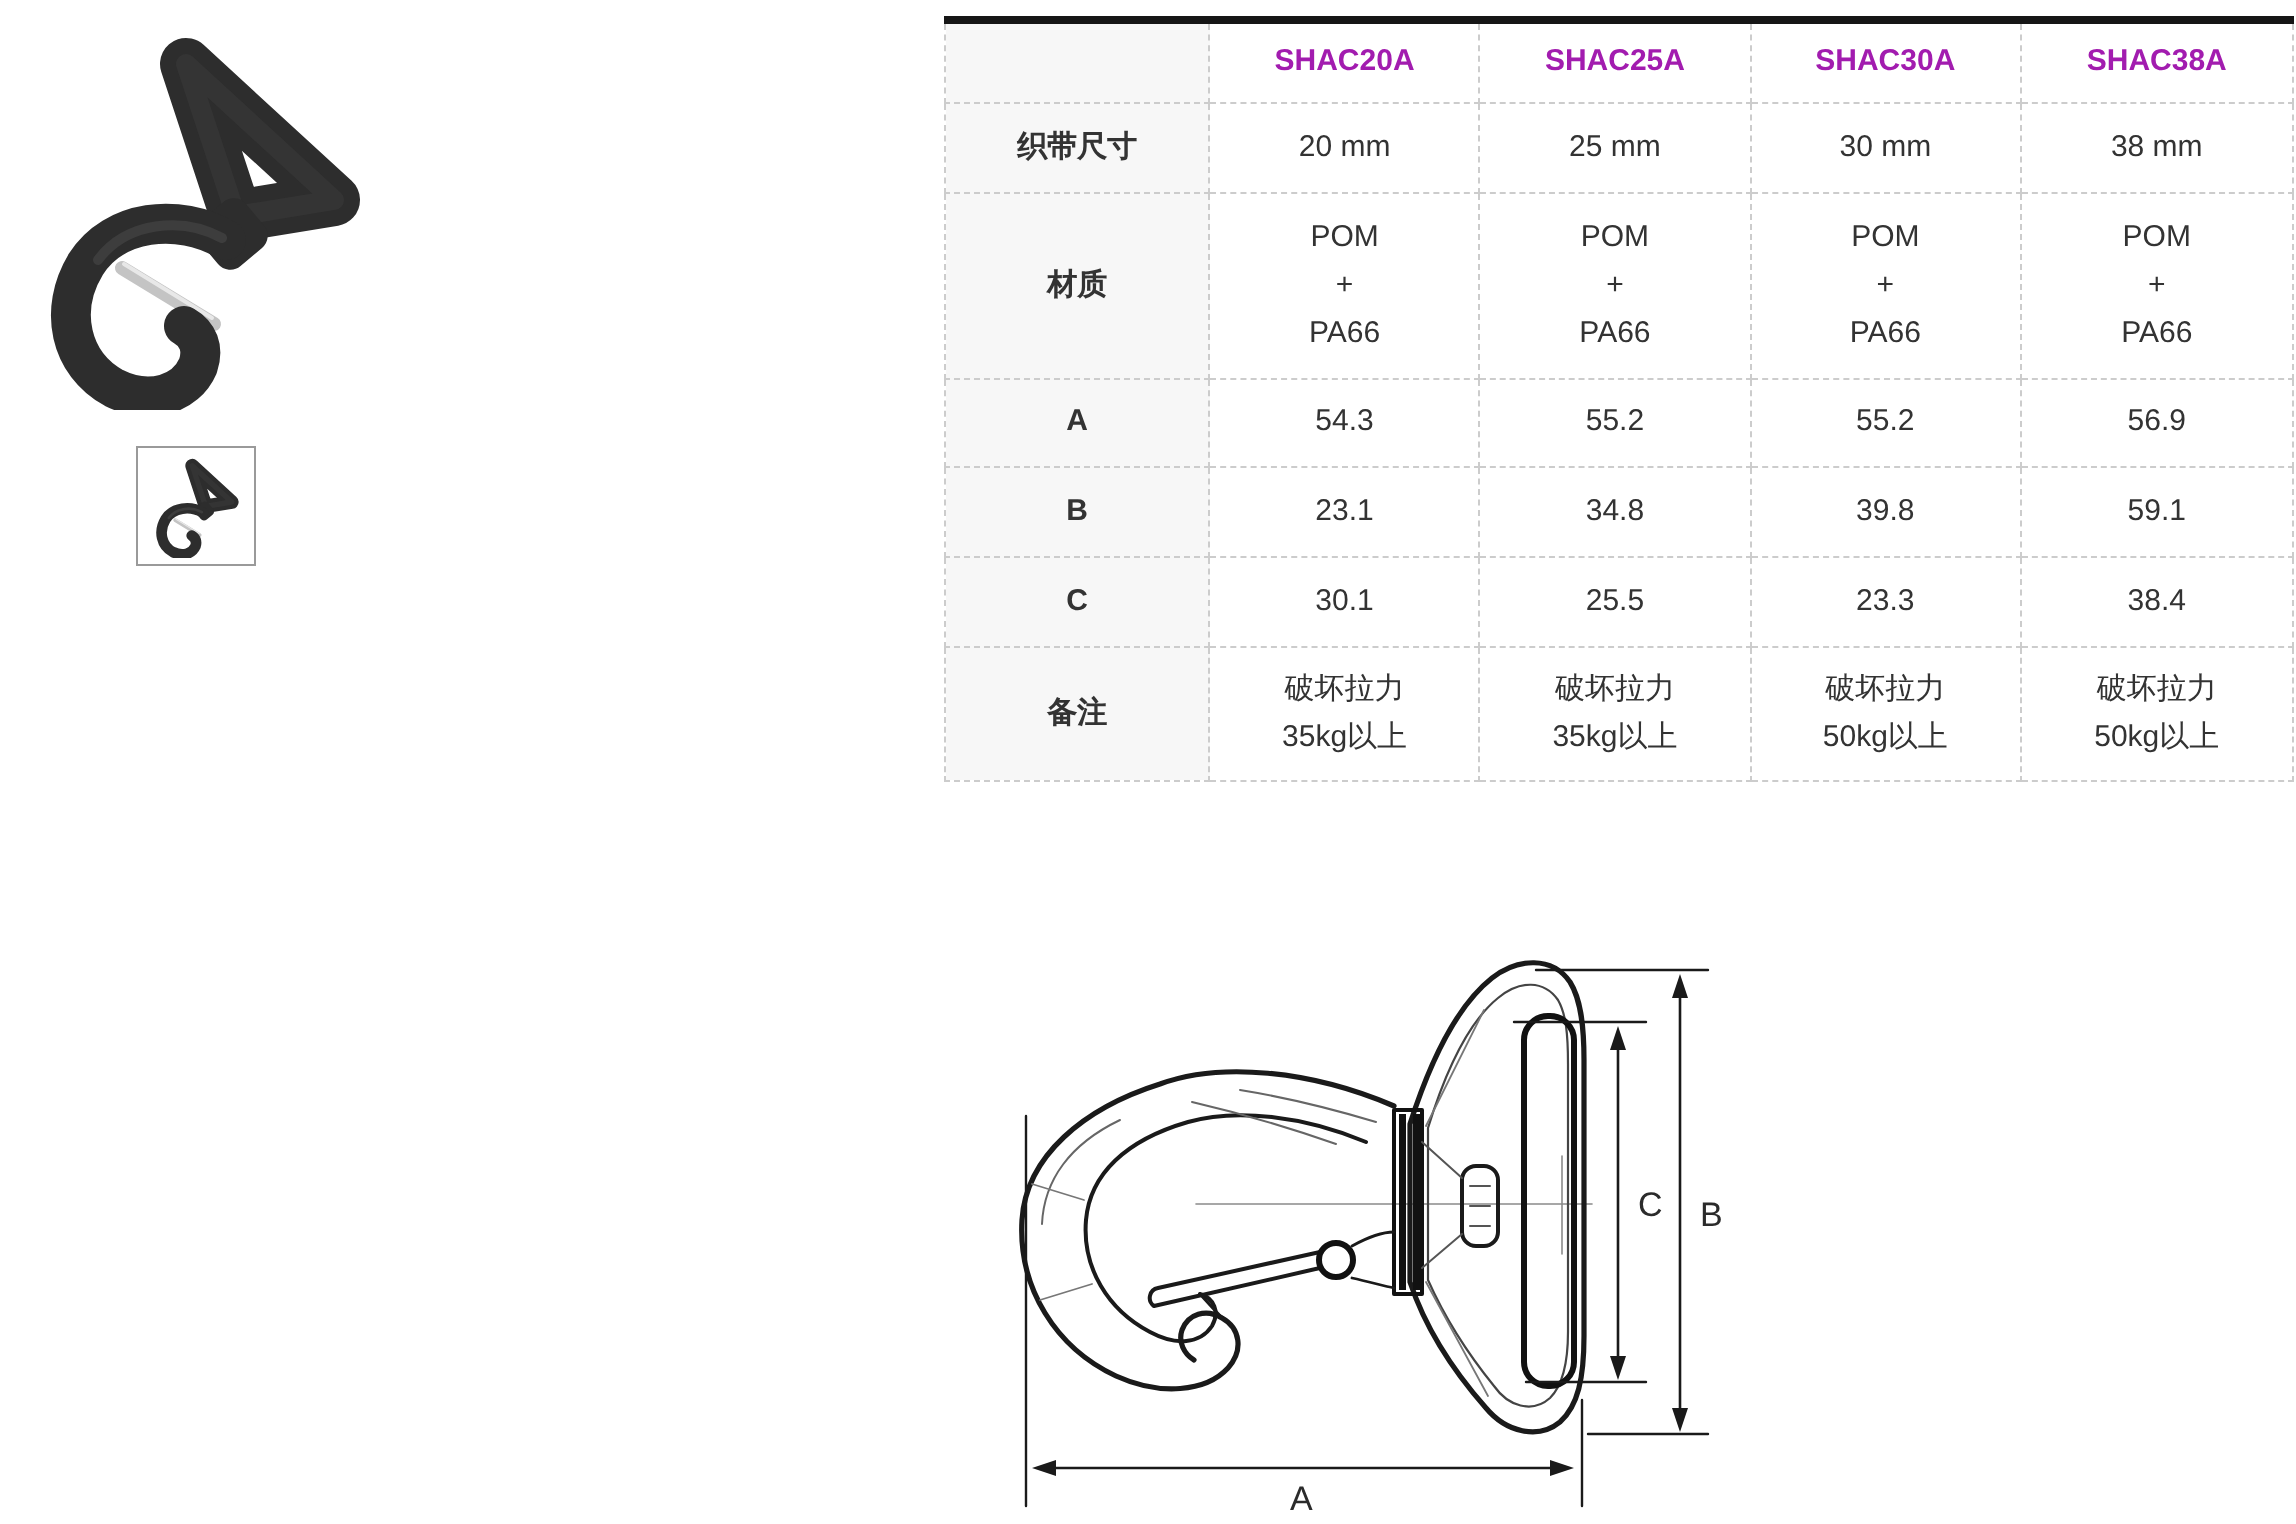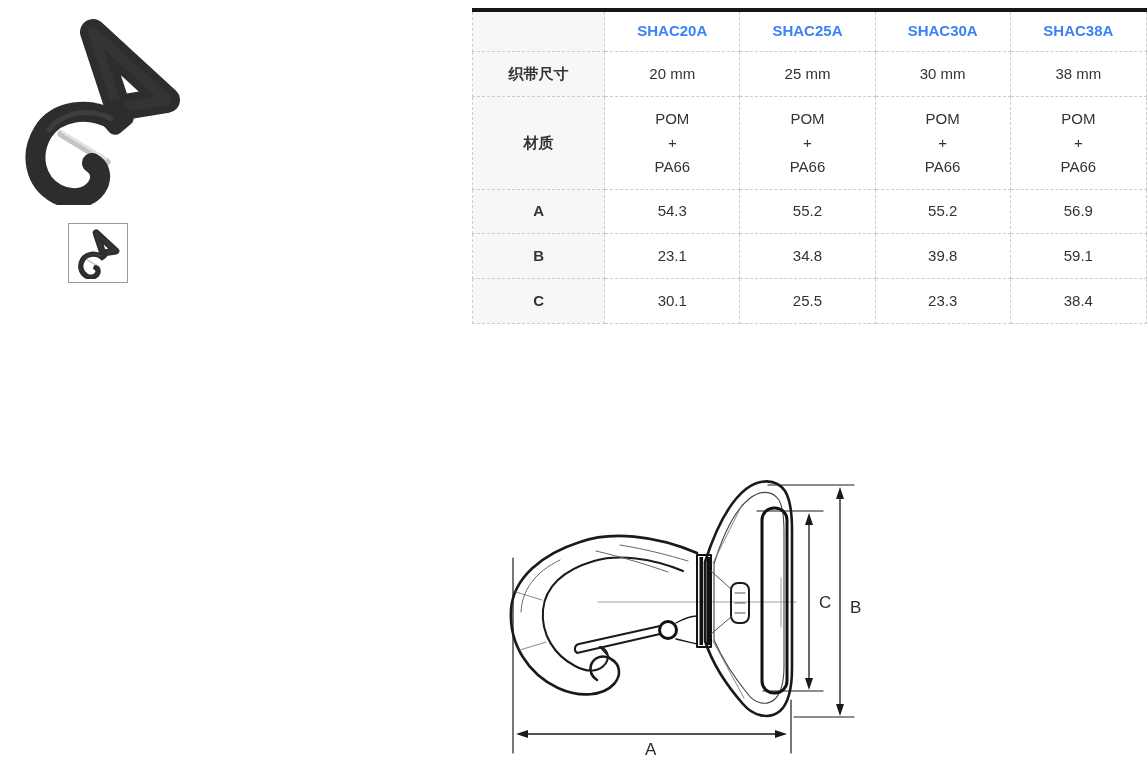--- a/index.html
+++ b/index.html
@@ -21,21 +21,21 @@
     position:absolute;left:472px;top:8px;width:675px;
     border-collapse:collapse;table-layout:fixed;
     border-top:4px solid #161616;
     font-size:15px;color:#333;
   }
   table.spec th,table.spec td{
     border:1px dashed #cccccc;
     text-align:center;vertical-align:middle;
     padding:0;white-space:pre-line;line-height:24px;
   }
-  table.spec th{font-weight:bold;color:#3b82f6;font-size:15px;}
+  table.spec th{font-weight:bold;color:#a21caf;font-size:15px;}
   table.spec .lbl{background:#f7f7f7;font-weight:bold;}
   tr.hr {height:41px;}
   tr.r0 {height:45px;}
   tr.r1 {height:93px;}
   tr.r2 {height:44px;}
   tr.r3 {height:45px;}
   tr.r4 {height:45px;}
   tr.r5 {height:44px;}
   tr.r6 {height:67px;}
   
@@ -133,20 +133,31 @@
       <td>39.8</td>
       <td>59.1</td>
     </tr>
     <tr class="r4">
       <td class="lbl">C</td>
       <td>30.1</td>
       <td>25.5</td>
       <td>23.3</td>
       <td>38.4</td>
     </tr>
+    <tr class="r6">
+      <td class="lbl">备注</td>
+      <td>破坏拉力
+35kg以上</td>
+      <td>破坏拉力
+35kg以上</td>
+      <td>破坏拉力
+50kg以上</td>
+      <td>破坏拉力
+50kg以上</td>
+    </tr>
   </tbody>
 </table>
 
 <svg class="drawing" viewBox="500 470 420 292" fill="none" stroke-linecap="round" stroke-linejoin="round">
 
   <line x1="598" y1="602" x2="796" y2="602" stroke="#8a8a8a" stroke-width="0.8"></line>
   <line x1="781" y1="578" x2="781" y2="627" stroke="#8a8a8a" stroke-width="0.8"></line>
 
   <path d="M705,562 C714,534 727,504 746,489 C759,479 776,478 785,491 C790,499 792,511 792,530
            L792,668 C792,689 789,703 780,711 C769,720 753,716 743,704 C728,687 713,665 705,641 Z" stroke="#1a1a1a" stroke-width="2.6"></path>

